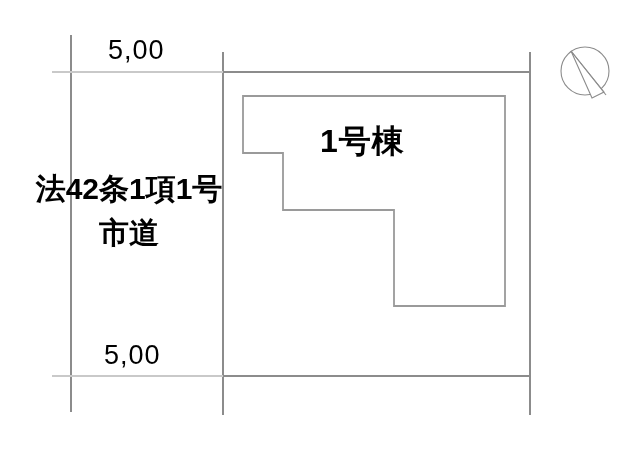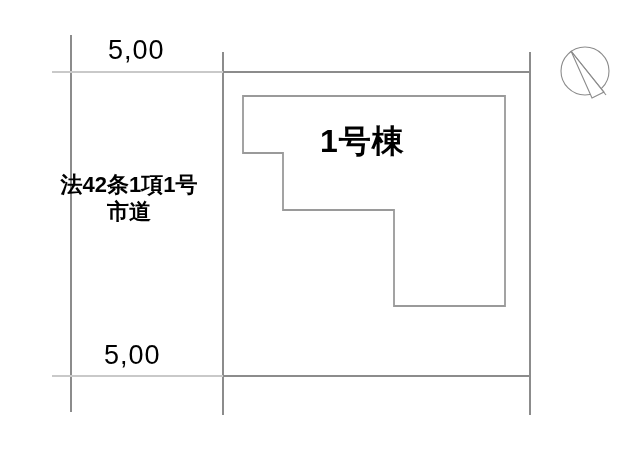--- a/index.html
+++ b/index.html
@@ -73,28 +73,28 @@
   }
   #dim-bottom {
     left: 104px;
     top: 341px;
     font-size: 27px;
     letter-spacing: 1px;
   }
   #road-note {
     left: 33px;
     top: 173px;
-    font-size: 22px;
+    font-size: 30px;
     font-weight: bold;
     text-align: center;
     width: 192px;
   }
   #road-note .line2 {
     display: block;
-    margin-top: 4px;
+    margin-top: 12px;
   }
   #building-label {
     left: 320px;
     top: 125px;
     font-size: 32px;
     font-weight: bold;
     letter-spacing: 1px;
   }
 </style>
 </head>

